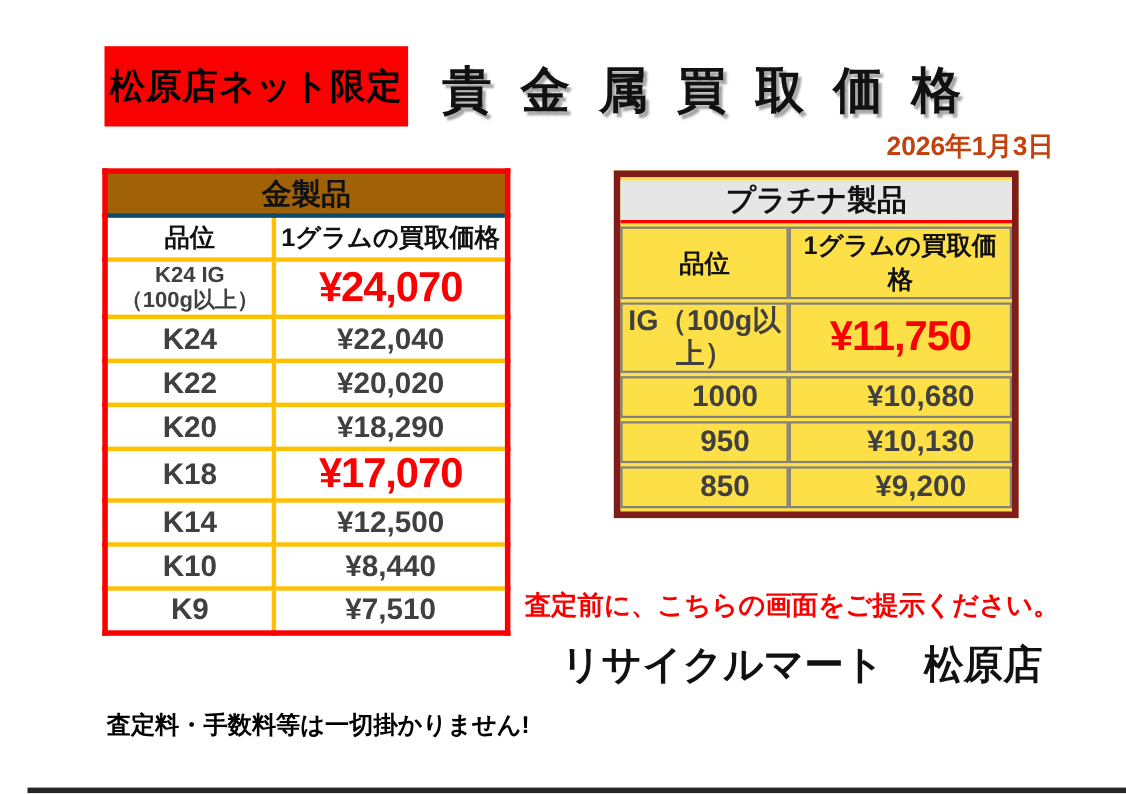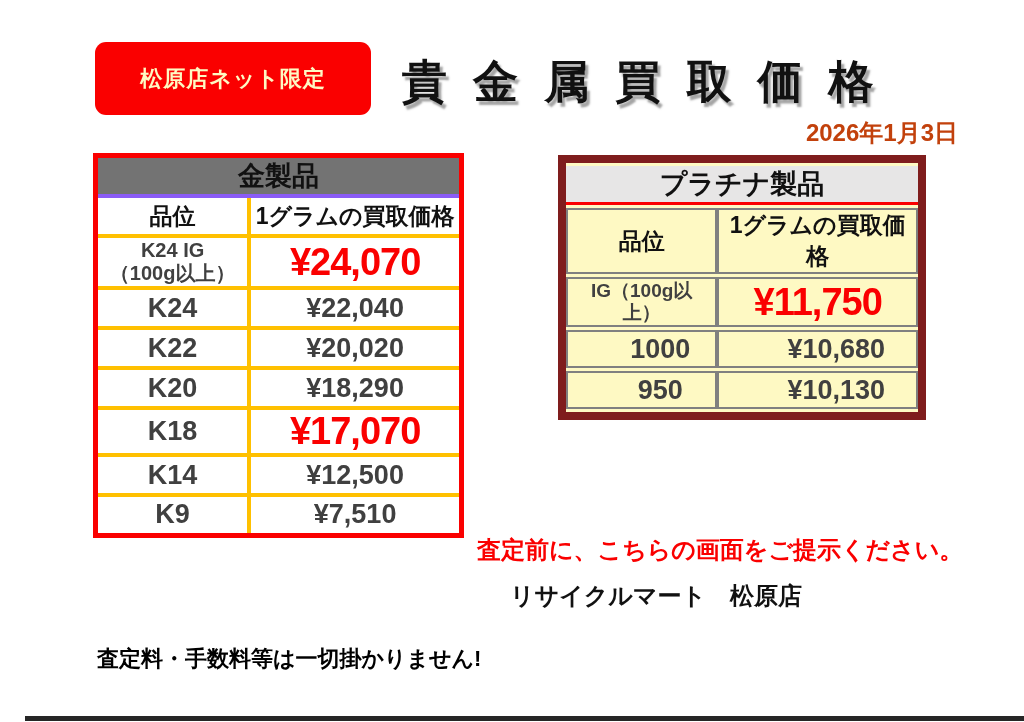--- a/index.html
+++ b/index.html
@@ -9,23 +9,22 @@
     font-family: "Liberation Sans", "DejaVu Sans", sans-serif;
     overflow: hidden;
   }
 
   
   .badge {
     position: absolute; left: 95px; top: 42px;
     width: 276px; height: 73px;
     background: #fa0000;
     display: flex; align-items: center; justify-content: center;
-    color: #fef9c3; font-size: 22px; font-weight: bold;
+    color: #000000; font-size: 32px; font-weight: bold;
     letter-spacing: 1px;
-    border-radius: 11px;
   }
   .main-title {
     position: absolute; left: 402px; top: 52px;
     font-size: 45px; font-weight: bold; color: #111111;
     letter-spacing: 0.58em; white-space: nowrap;
     text-shadow: 3px 4px 2px rgba(90,90,90,0.55);
   }
   .date {
     position: absolute; left: 690px; top: 117px; width: 268px;
     text-align: right;
@@ -42,51 +41,51 @@
   .multiline { white-space: pre-line; line-height: 1.15; }
 
   
   table.gold {
     position: absolute; left: 93px; top: 153px; width: 371px;
     border-collapse: collapse;
     border: 5px solid #fa0000;
     background: #ffffff;
   }
   table.gold th, table.gold td { border: 4px solid #FFC000; }
-  table.gold .tbl-title-cell { background: #737373; height: 40px; border-bottom: 4px solid #8b5cf6; }
+  table.gold .tbl-title-cell { background: #a16207; height: 40px; border-bottom: 4px solid #0c4a6e; }
   table.gold .col-hdr { height: 40px; }
   table.gold .row-ig td { height: 52px; }
   table.gold .row td { height: 40px; }
   table.gold .grade.multiline { font-size: 20px; }
 
   
   table.platinum {
     position: absolute; left: 558px; top: 155px; width: 368px;
     border-collapse: separate; border-spacing: 0 3px;
-    border: 8px solid #7f1d1d;
-    background: #fef9c3;
+    border: 6px solid #7f1d1d;
+    background: #fde047;
   }
   table.platinum th, table.platinum td { border: 2px solid #808080; }
   table.platinum .tbl-title-cell {
     background: #E7E6E6; height: 38px;
     border: none; border-bottom: 3px solid #fa0000;
   }
   table.platinum .col-hdr { height: 40px; }
   table.platinum .row-ig td { height: 50px; }
   table.platinum .row td { height: 38px; padding-left: 37px; }
-  table.platinum .grade.multiline { font-size: 19px; }
+  table.platinum .grade.multiline { font-size: 26px; }
 
   
   .present-note {
     position: absolute; left: 477px; top: 534px;
     color: #fa0000; font-size: 24px; font-weight: bold; white-space: nowrap; text-align: right;
   }
   .store-name {
     position: absolute; left: 510px; top: 580px;
-    color: #111111; font-size: 24px; font-weight: bold; white-space: nowrap;
+    color: #111111; font-size: 36px; font-weight: bold; white-space: nowrap;
   }
   .fee-note {
     position: absolute; left: 97px; top: 644px;
     color: #000000; font-size: 22px; font-weight: bold; white-space: nowrap;
   }
   .bottom-rule {
     position: absolute; left: 25px; top: 716px;
     width: 999px; height: 5px; background: #262626;
   }
 </style>
@@ -133,20 +132,24 @@
   </tr>
   <tr class="row">
     <td class="grade">K18</td>
     <td class="price hl">¥17,070</td>
   </tr>
   <tr class="row">
     <td class="grade">K14</td>
     <td class="price">¥12,500</td>
   </tr>
   <tr class="row">
+    <td class="grade">K10</td>
+    <td class="price">¥8,440</td>
+  </tr>
+  <tr class="row">
     <td class="grade">K9</td>
     <td class="price">¥7,510</td>
   </tr>
 </tbody>
   </table>
 
 <table class="platinum">
   <colgroup>
       <col style="width:43%">
       <col style="width:57%">
@@ -165,19 +168,23 @@
     <td class="price hl">¥11,750</td>
   </tr>
   <tr class="row">
     <td class="grade">1000</td>
     <td class="price">¥10,680</td>
   </tr>
   <tr class="row">
     <td class="grade">950</td>
     <td class="price">¥10,130</td>
   </tr>
+  <tr class="row">
+    <td class="grade">850</td>
+    <td class="price">¥9,200</td>
+  </tr>
 </tbody>
   </table>
 
 <div class="present-note">査定前に、こちらの画面をご提示ください。</div>
 <div class="store-name">リサイクルマート　松原店</div>
 <div class="fee-note">査定料・手数料等は一切掛かりません!</div>
 <div class="bottom-rule"></div>
 
 </body></html>

